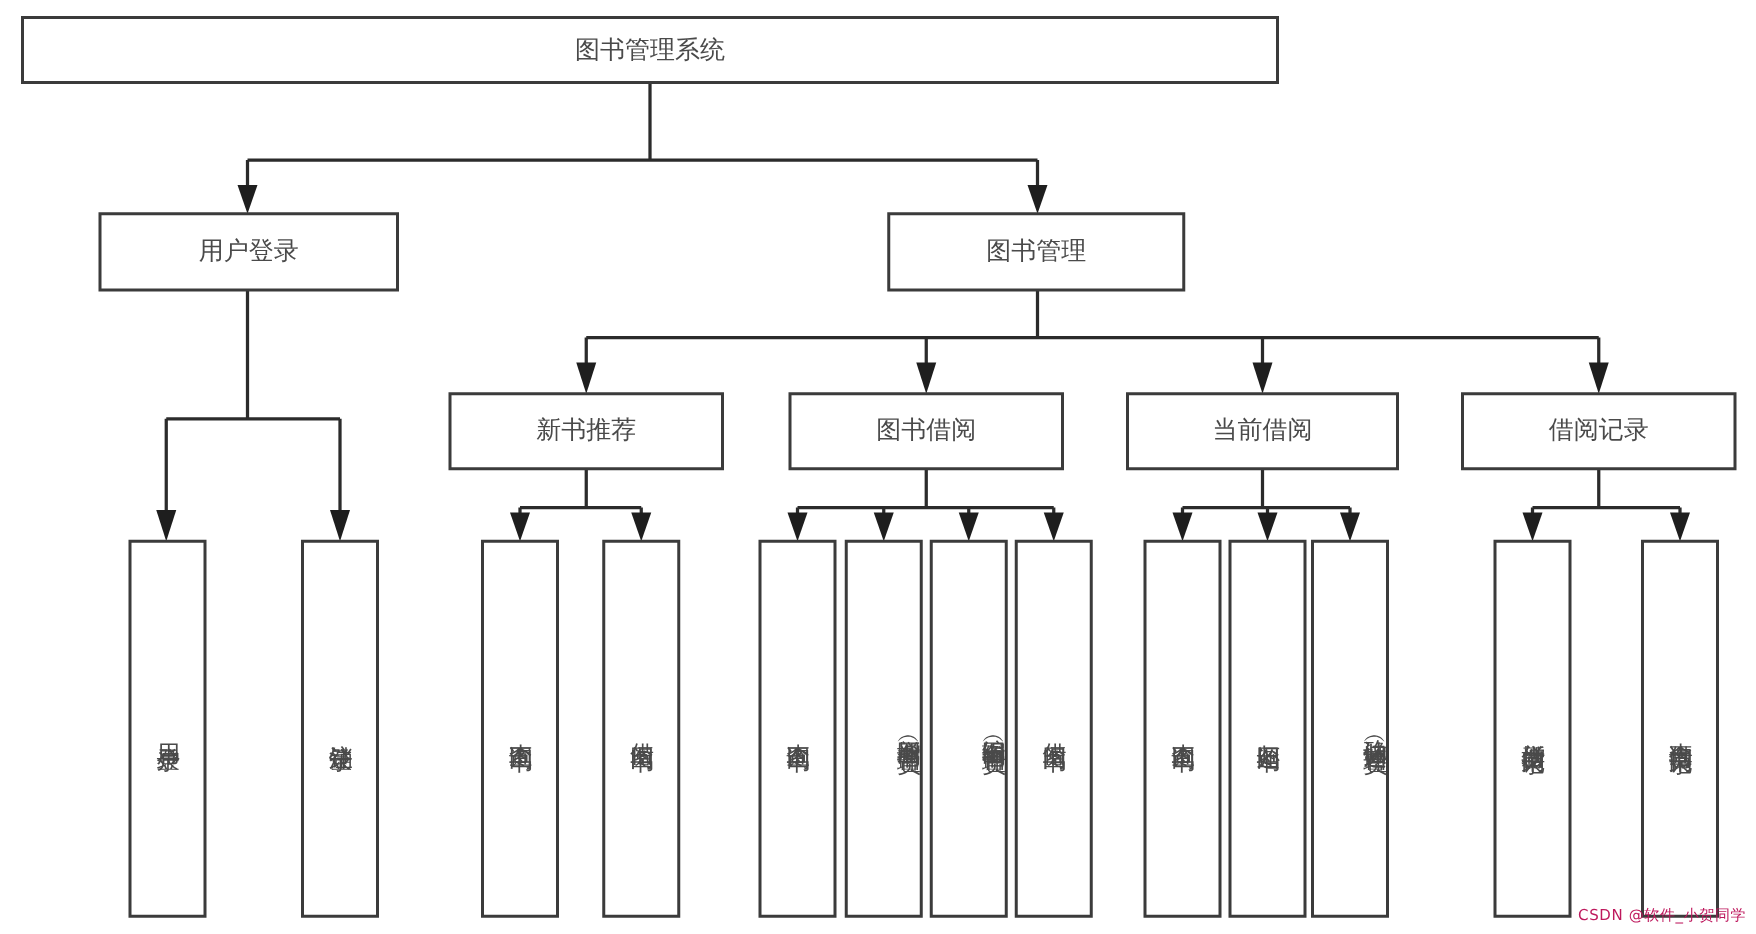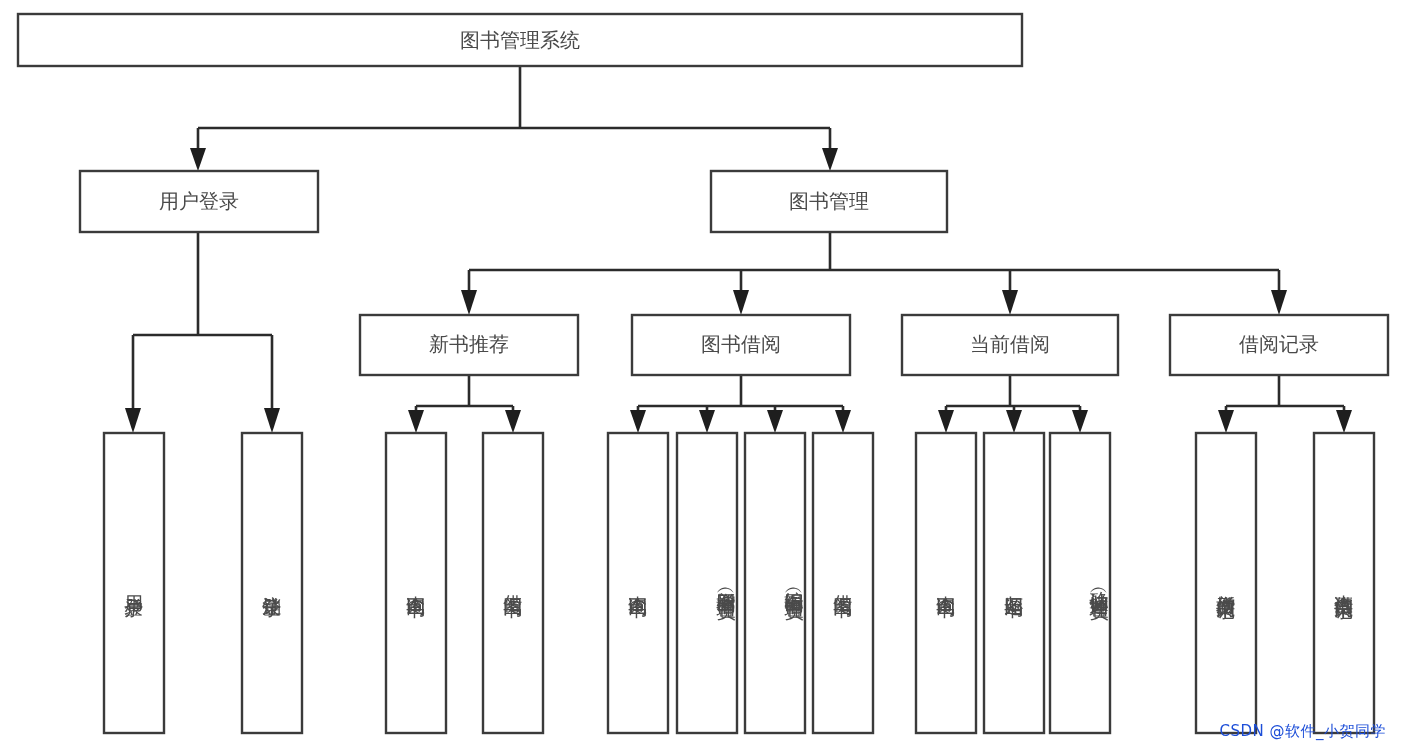--- a/index.html
+++ b/index.html
@@ -59,25 +59,25 @@
     font-size: 19px;
     line-height: 1.12;
     color: #4a4a4a;
     letter-spacing: 1.5px;
     white-space: nowrap;
     pointer-events: none;
     text-align: center;
   }
   .watermark {
     position: absolute;
-    right: 19px;
+    right: 8px;
     bottom: 6px;
     font-family: "DejaVu Sans", "Liberation Sans", sans-serif;
-    font-size: 15px;
-    color: #1d4ed8;
+    font-size: 12px;
+    color: #be185d;
     letter-spacing: 0.5px;
     white-space: nowrap;
   }
 </style>
 </head>
 <body>
 
 <div id="diagram-root">
 
   <svg id="tree-svg" viewBox="0 0 1405 747">

